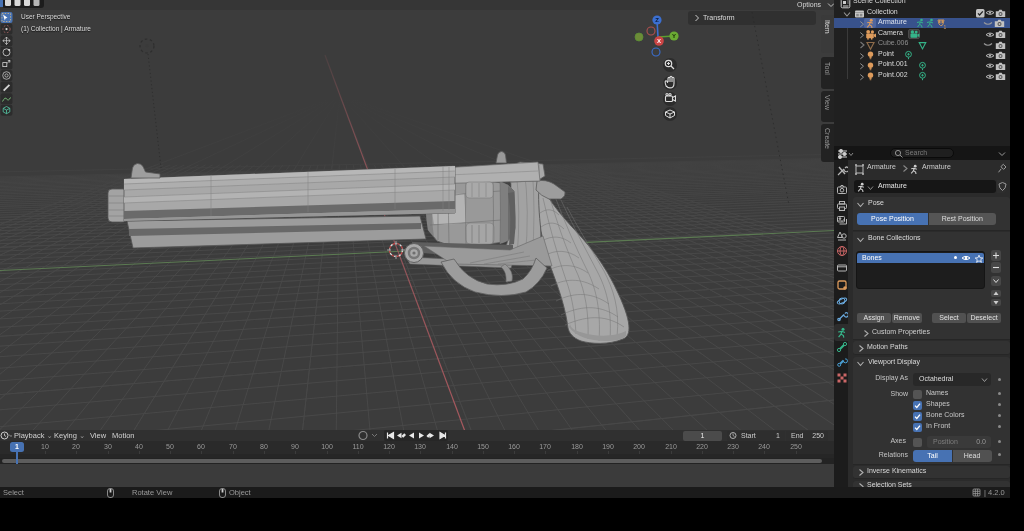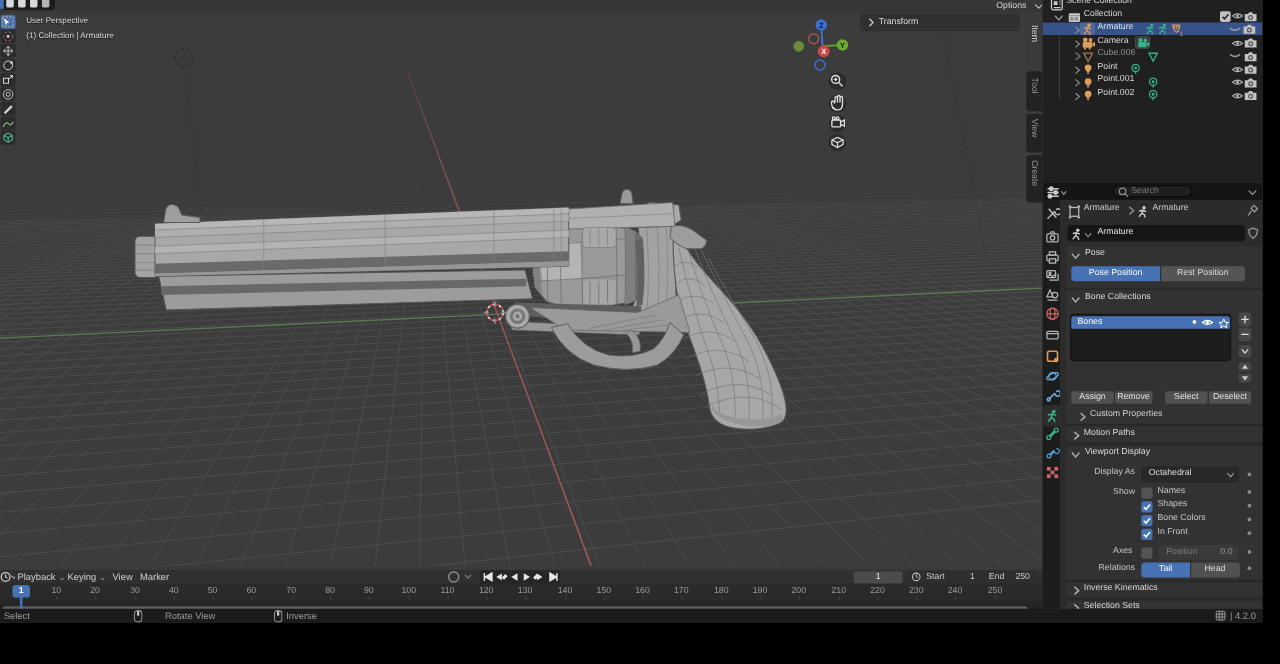--- a/index.html
+++ b/index.html
@@ -393,32 +393,32 @@
     </g>
     <circle cx="0" cy="114" r="7" fill="rgba(25,25,25,0.45)"></circle>
     <g stroke="#ddd" fill="none" stroke-width="1">
       <path d="M-4.5 112 L0 110 L4.5 112 L4.5 115.5 L0 118 L-4.5 115.5 Z"></path>
       <path d="M-4.5 112 L0 114 L4.5 112 M0 114 L0 118"></path>
     </g>
   </g>
 </svg>
 </div>
 
-<div class="abs" id="timeline" style="left:0;top:456px;width:834px;height:34px;background:#2b2b2b">
+<div class="abs" id="timeline" style="left:0;top:430px;width:834px;height:34px;background:#2b2b2b">
 
   <div class="abs" style="left:0;top:0;width:834px;height:11px;background:#303030"></div>
   <svg width="12" height="11" style="position:absolute;left:0;top:0">
     <circle cx="4.5" cy="5.5" r="3.5" fill="none" stroke="#ccc" stroke-width="1"></circle>
     <path d="M4.5 3.5 v2 l1.5 1" stroke="#ccc" fill="none" stroke-width="0.9"></path>
     <path d="M9 4.5 l2 2 l2 -2" stroke="#999" fill="none"></path>
   </svg>
   <div class="t" style="left:14px;top:0.5px;font-size:7.5px;color:#d2d2d2">Playback <span style="color:#999">⌄</span></div>
   <div class="t" style="left:54px;top:0.5px;font-size:7.5px;color:#d2d2d2">Keying <span style="color:#999">⌄</span></div>
   <div class="t" style="left:90px;top:0.5px;font-size:7.5px;color:#d2d2d2">View</div>
-  <div class="t" style="left:112px;top:0.5px;font-size:7.5px;color:#d2d2d2">Marker</div>
+  <div class="t" style="left:112px;top:0.5px;font-size:7.5px;color:#d2d2d2">Motion</div>
   <svg width="100" height="11" style="position:absolute;left:356px;top:0">
     <circle cx="7" cy="5.5" r="4" fill="none" stroke="#8a8a8a" stroke-width="1.2"></circle>
     <path d="M16 4 l2.5 2.5 l2.5 -2.5" stroke="#777" fill="none"></path>
   </svg>
   <div class="abs" style="left:384px;top:0px;width:64px;height:11px;background:#262626;border-radius:2px"></div>
   <svg width="70" height="11" style="position:absolute;left:384px;top:0">
     <g fill="#e8e8e8" stroke="none">
       <path d="M3.5 2.5 v6 M4.5 5.5 L9.5 2.5 v6 Z" stroke="#e8e8e8" stroke-width="1.2"></path>
       <path d="M13 5.5 L17.5 2.8 v5.4 Z"></path>
         <rect x="18.5" y="3.5" width="2.5" height="4" transform="rotate(45 19.7 5.5)"></rect>
@@ -510,21 +510,21 @@
   <div class="t" style="left:3px;top:0.5px">Select</div>
   <svg width="7" height="10" style="position:absolute;left:107px;top:0.5px">
       <rect x="0.5" y="0.5" width="6" height="9" rx="2.5" fill="none" stroke="#999" stroke-width="0.9"></rect>
       <rect x="2.6" y="1" width="1.8" height="3.5" fill="#ccc"></rect>
     </svg>
   <div class="t" style="left:132px;top:0.5px">Rotate View</div>
   <svg width="7" height="10" style="position:absolute;left:219px;top:0.5px">
       <rect x="0.5" y="0.5" width="6" height="9" rx="2.5" fill="none" stroke="#999" stroke-width="0.9"></rect>
       <rect x="2.6" y="1" width="1.8" height="3.5" fill="#ccc"></rect>
     </svg>
-  <div class="t" style="left:229px;top:0.5px">Inverse</div>
+  <div class="t" style="left:229px;top:0.5px">Object</div>
   <svg width="10" height="10" style="position:absolute;left:972px;top:1px">
       <g stroke="#9b9b9b" fill="none" stroke-width="0.8">
         <rect x="1" y="1" width="7" height="7" rx="1"></rect>
         <path d="M1 3.3 h7 M1 5.6 h7 M3.3 1 v7 M5.6 1 v7"></path>
       </g>
     </svg>
   <div class="t" style="left:984px;top:0.5px">| 4.2.0</div>
 </div>
 
 <div class="abs" id="outliner" style="left:834px;top:0;width:176px;height:146px;background:#202020;overflow:hidden">

